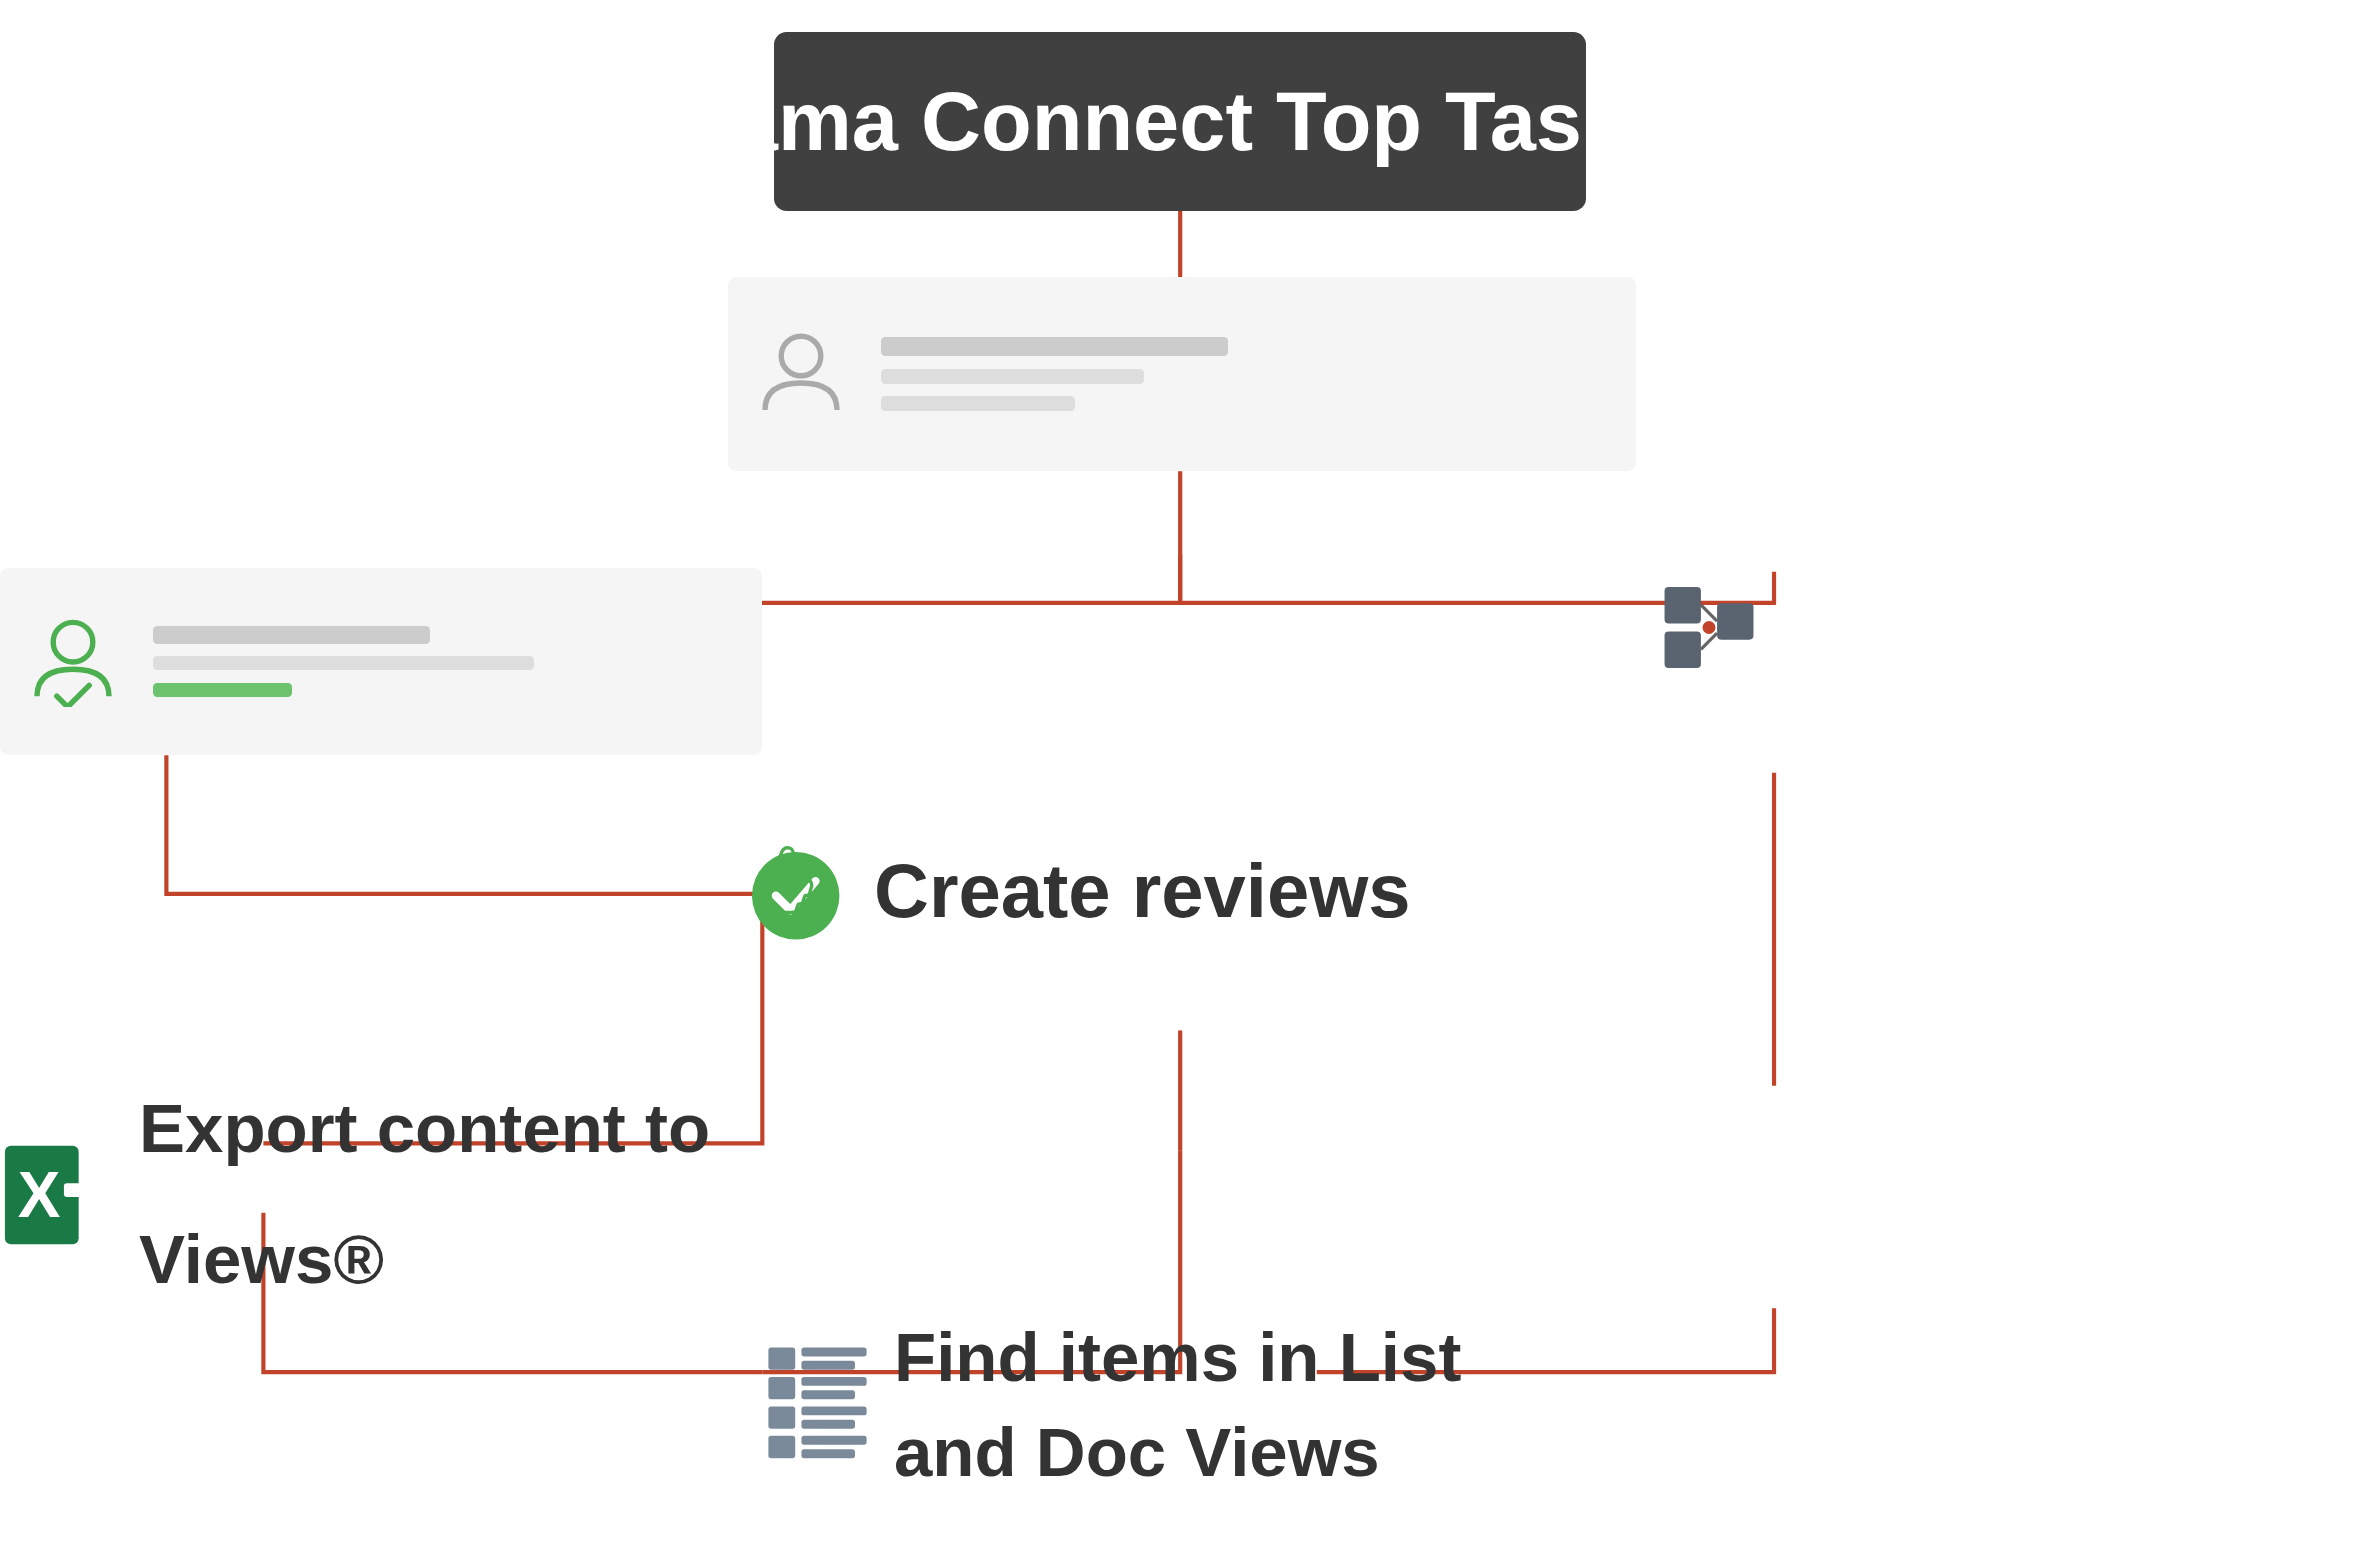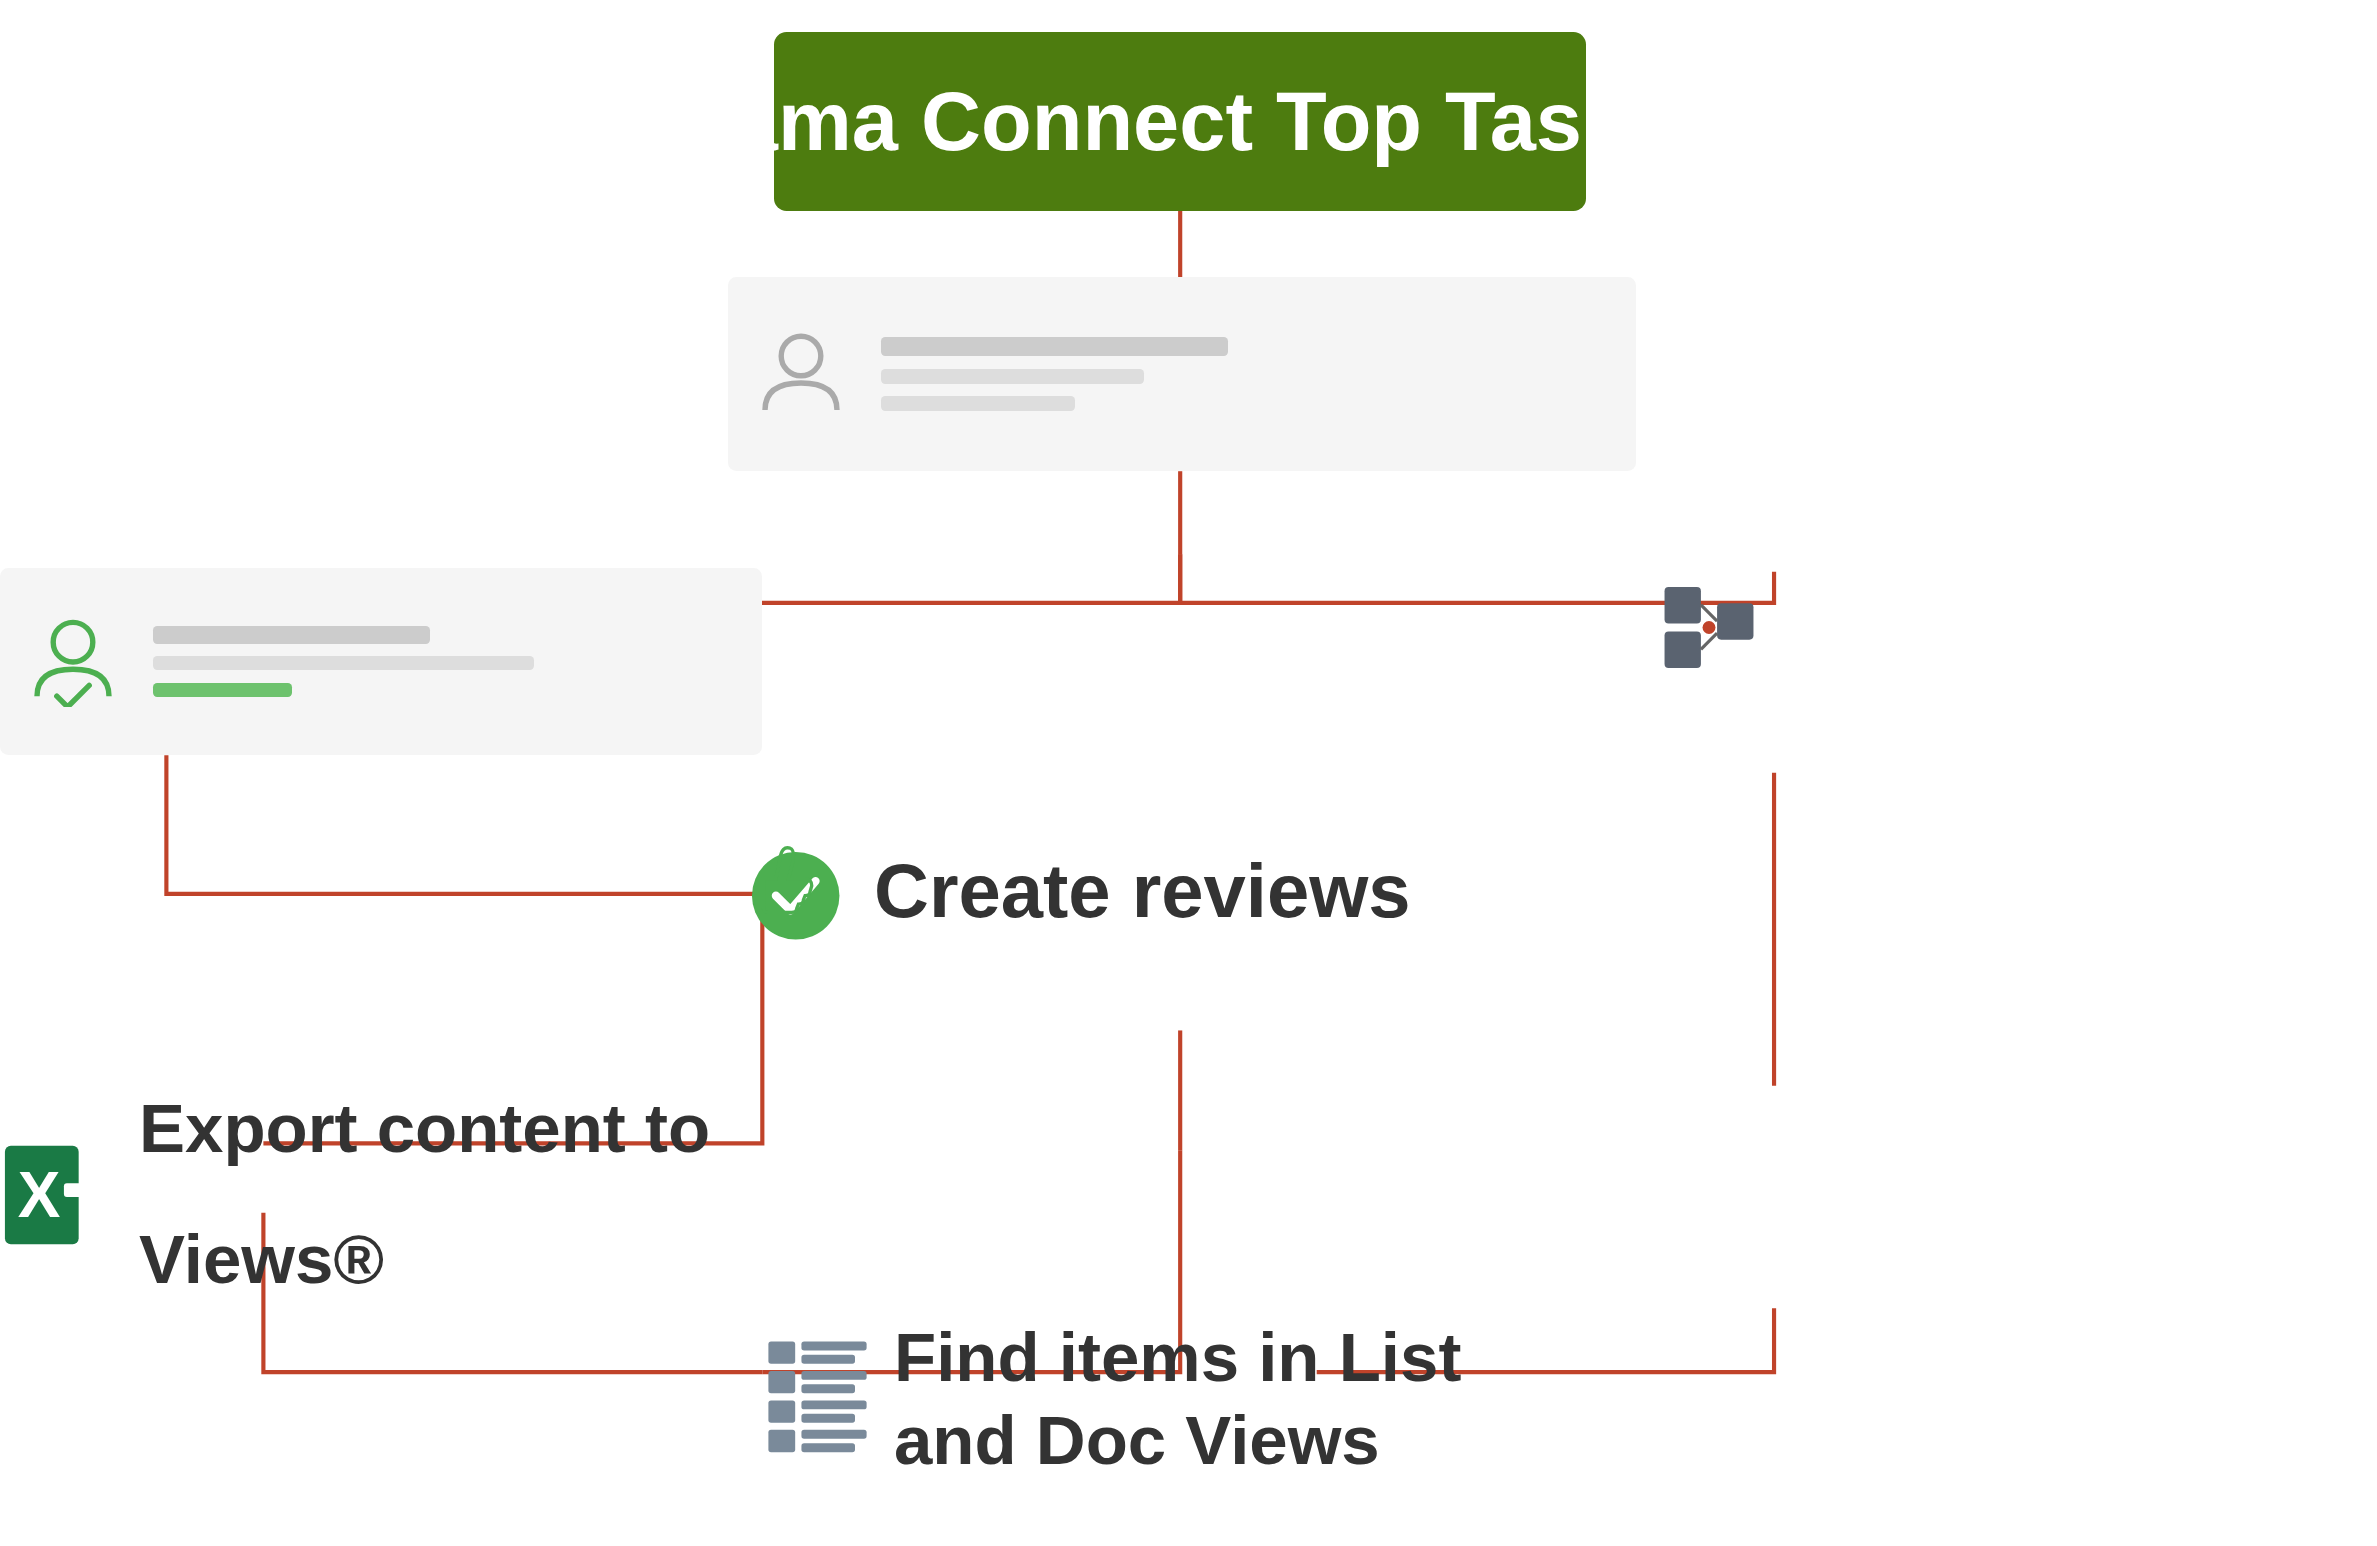--- a/index.html
+++ b/index.html
@@ -18,21 +18,21 @@
       height: 1546px;
     }
 
     
     .title-box {
       position: absolute;
       left: 774px;
       top: 32px;
       width: 812px;
       height: 179px;
-      background: #4d7c0f;
+      background: #404040;
       border-radius: 12.5px;
       display: flex;
       align-items: center;
       justify-content: center;
     }
     .title-box span {
       color: #fff;
       font-size: 83px;
       font-weight: 700;
       white-space: nowrap;
@@ -191,20 +191,21 @@
       gap: 21px;
     }
     .list-icon {
       width: 111px;
       height: 125px;
       flex-shrink: 0;
     }
     .find-items-text {
       display: flex;
       flex-direction: column;
+      gap: 12px;
     }
     .find-items-text span {
       font-size: 69px;
       font-weight: 600;
       color: #333;
       line-height: 1.2;
     }
 
     
     .connectors {

